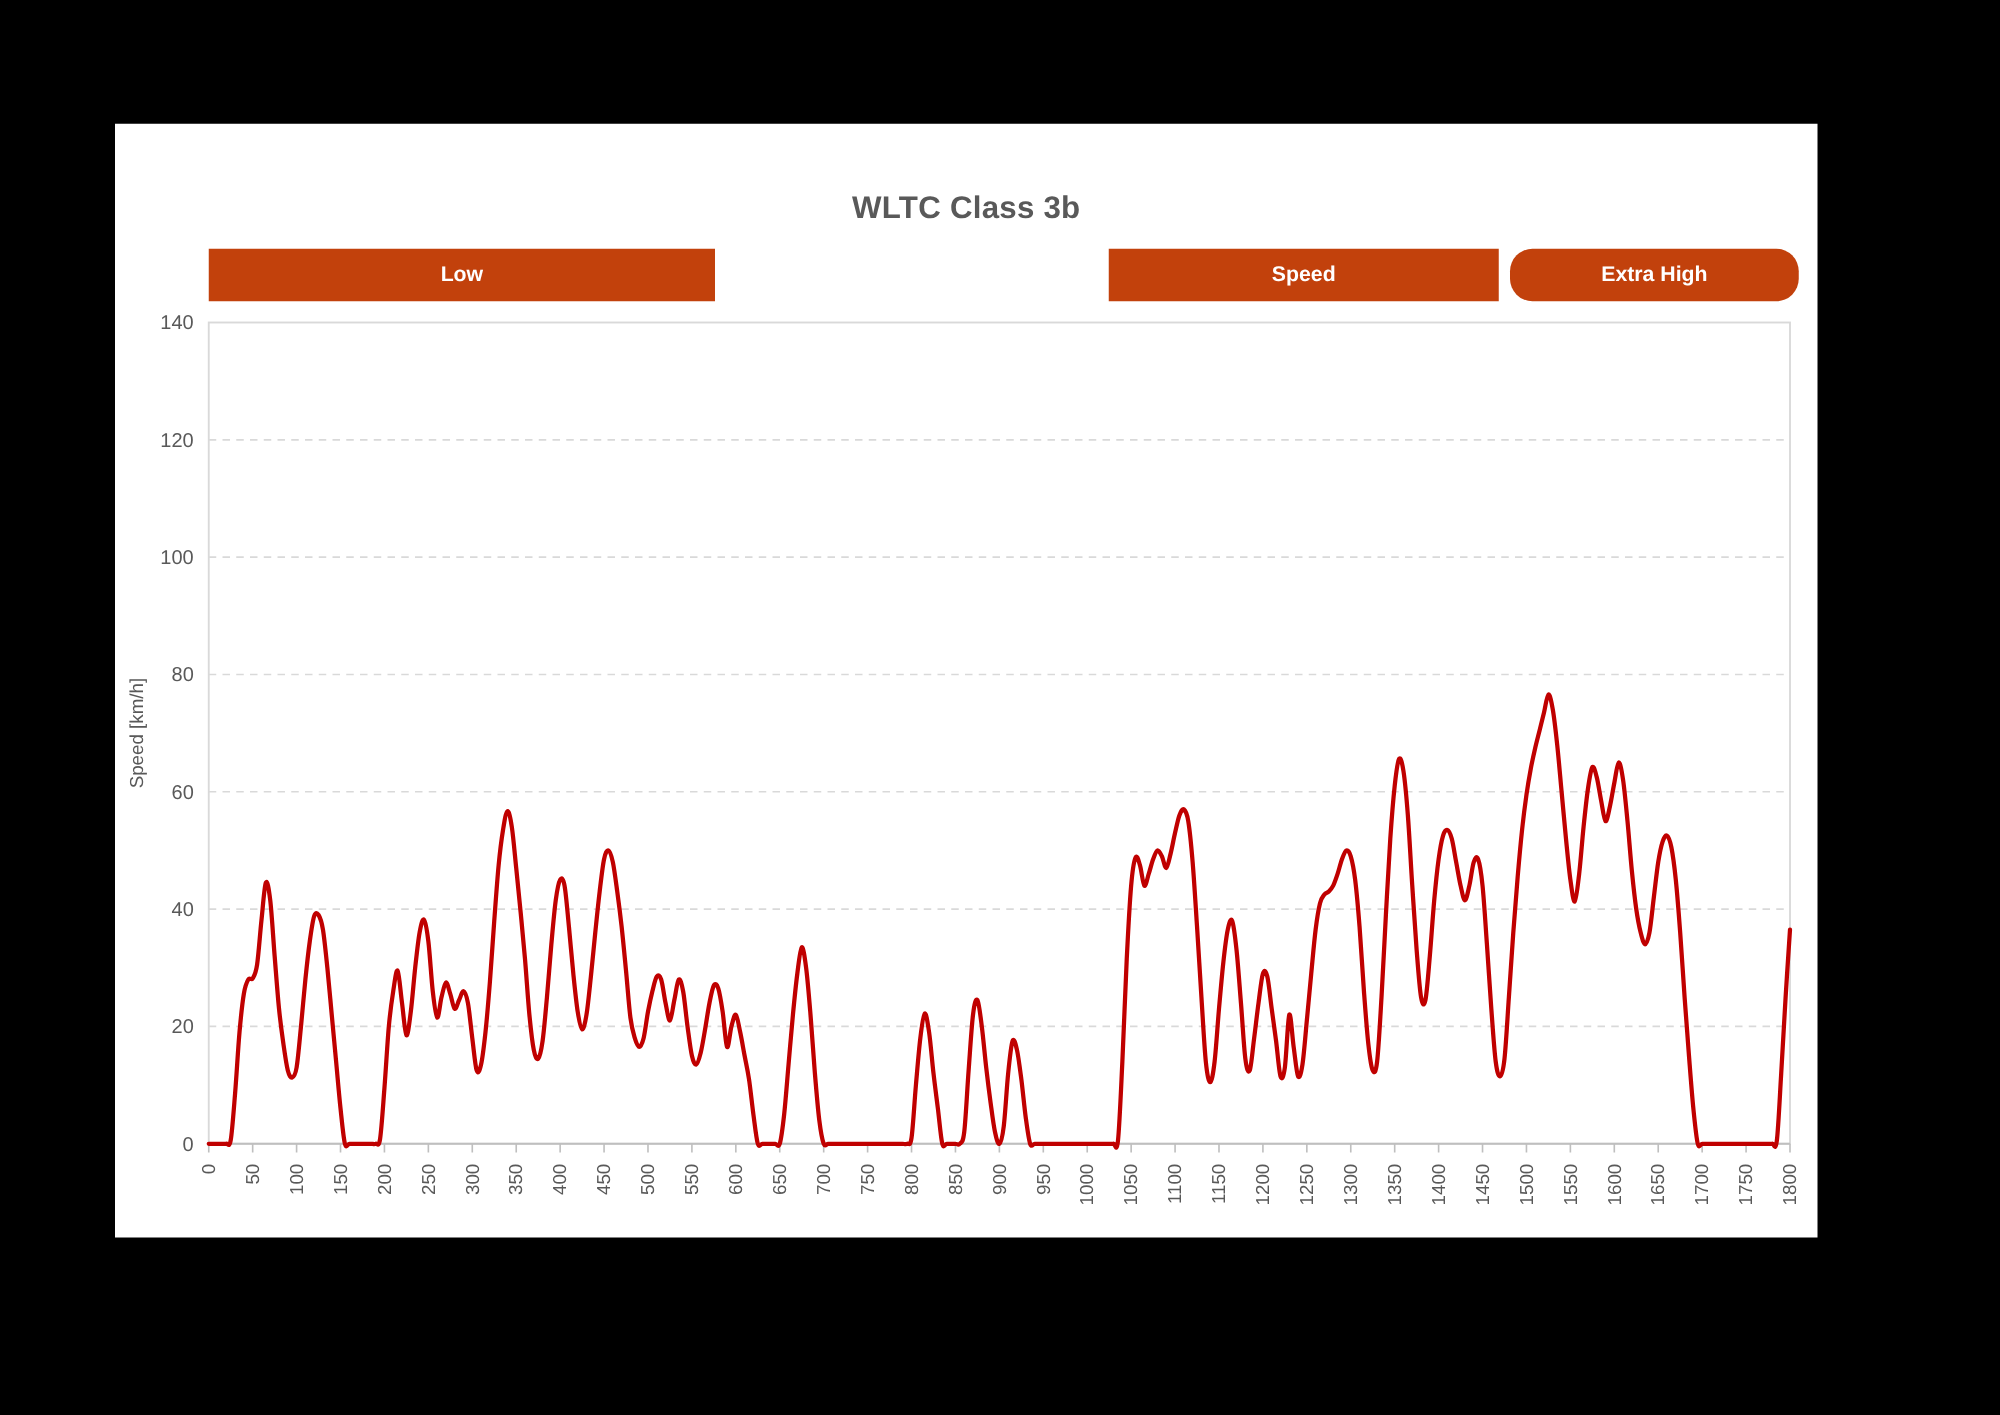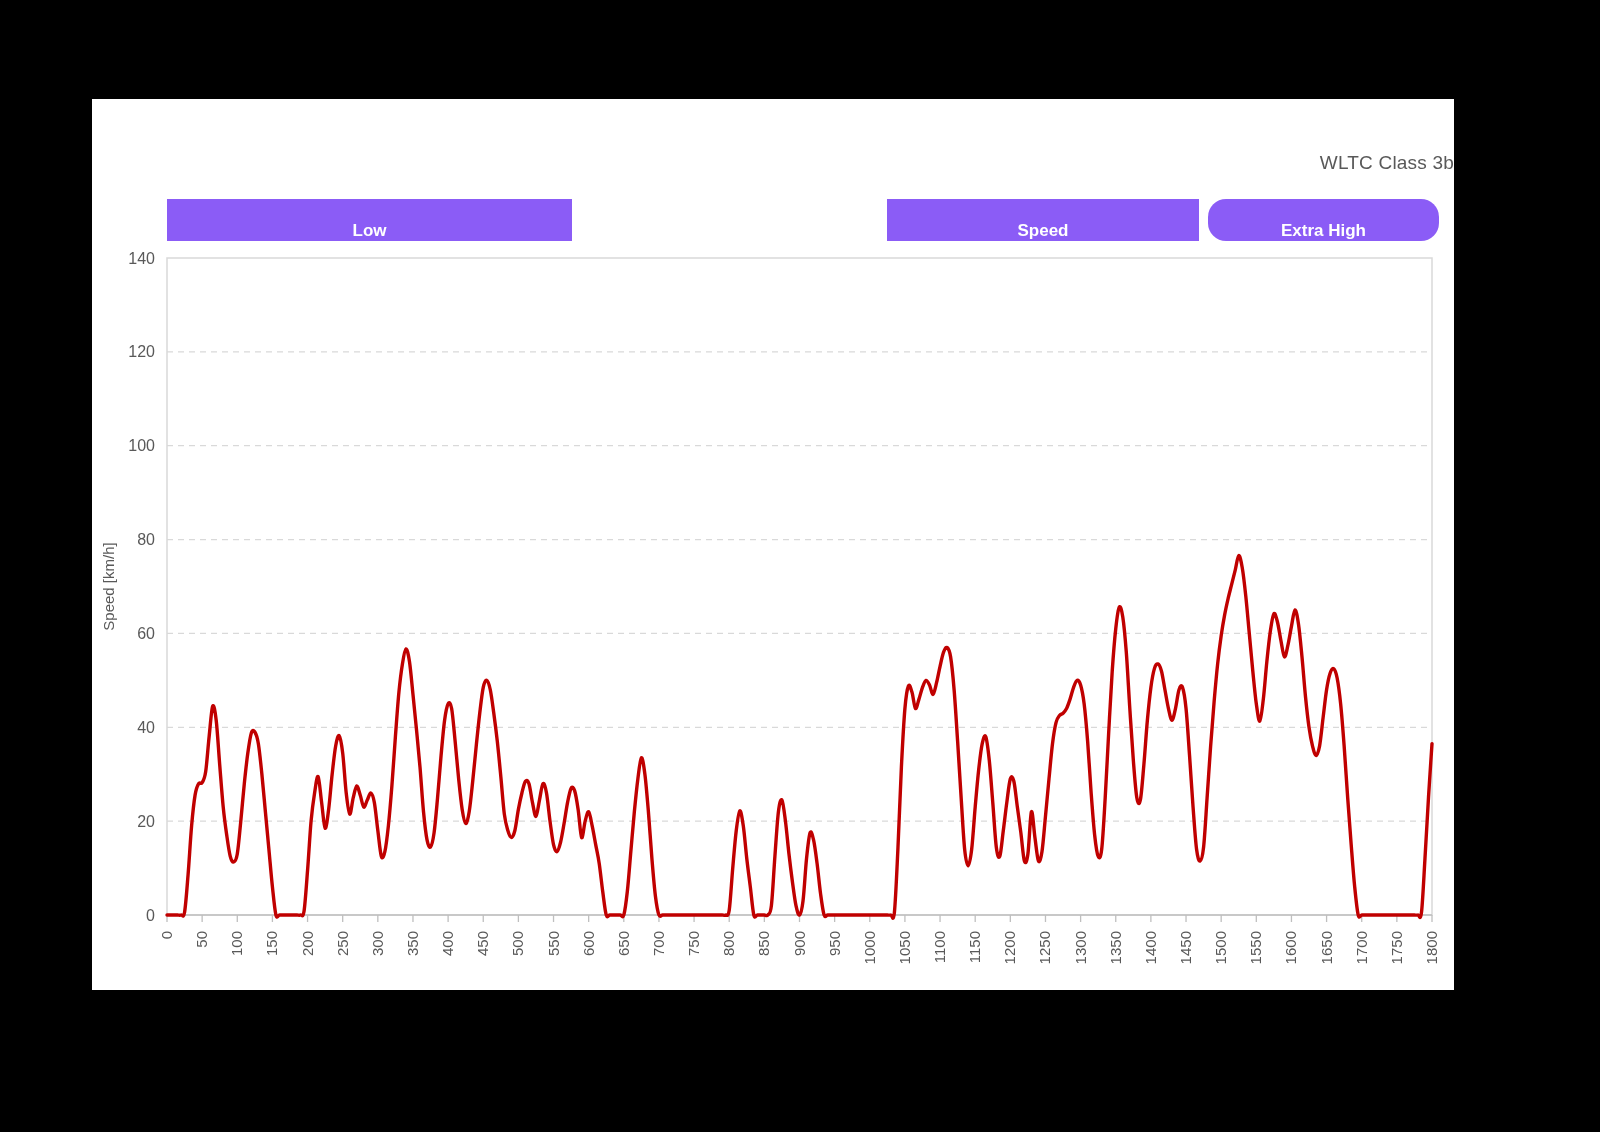--- a/index.html
+++ b/index.html
@@ -1,22 +1,22 @@
 <!DOCTYPE html>
 <html><head>
 <meta charset="utf-8">
 <style>
   html,body{margin:0;padding:0;background:#000;}
   body{width:1600px;height:1132px;font-family:"Liberation Sans",sans-serif;overflow:hidden;}
   #card{position:absolute;left:92px;top:99px;width:1362px;height:891px;background:#ffffff;}
-  #title{position:absolute;left:0;top:53px;width:100%;text-align:right;
-         font-size:19px;color:#595959;font-weight:400;letter-spacing:.2px;}
+  #title{position:absolute;left:0;top:53px;width:100%;text-align:center;
+         font-size:25px;color:#595959;font-weight:700;letter-spacing:.2px;}
   #phasebar{position:absolute;left:75px;top:100px;width:1272px;height:42px;display:flex;gap:9px;}
-  .phase{background:#8b5cf6;color:#fff;font-weight:bold;font-size:17px;
-         display:flex;align-items:flex-end;justify-content:center;}
+  .phase{background:#c2410c;color:#fff;font-weight:bold;font-size:17px;
+         display:flex;align-items:center;justify-content:center;}
   #plotwrap{position:absolute;left:0;top:0;width:1362px;height:891px;}
   svg{display:block;}
   .ylab{font-size:16px;fill:#595959;font-family:"Liberation Sans",sans-serif;}
   .xlab{font-size:15px;fill:#595959;font-family:"Liberation Sans",sans-serif;}
   .axtitle{font-size:15px;fill:#595959;font-family:"Liberation Sans",sans-serif;}
 </style>
 </head>
 <body>
 
 <div id="card">

